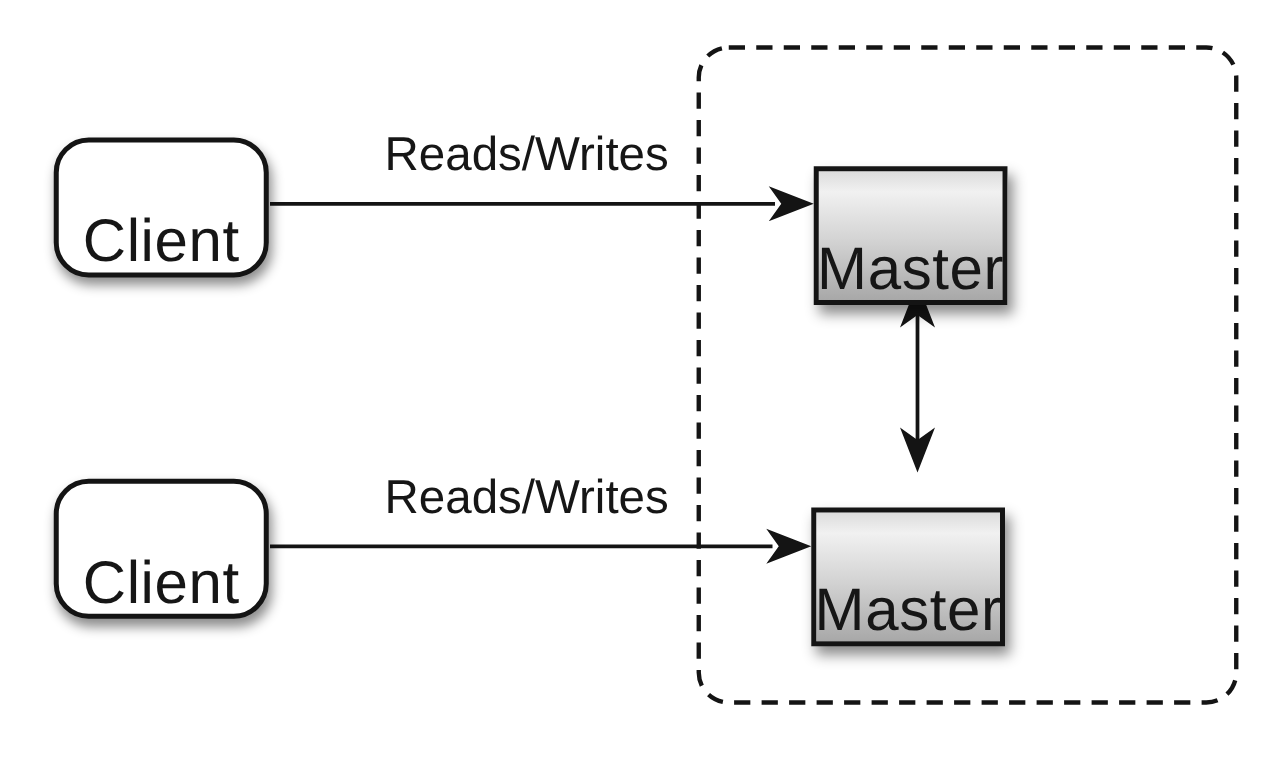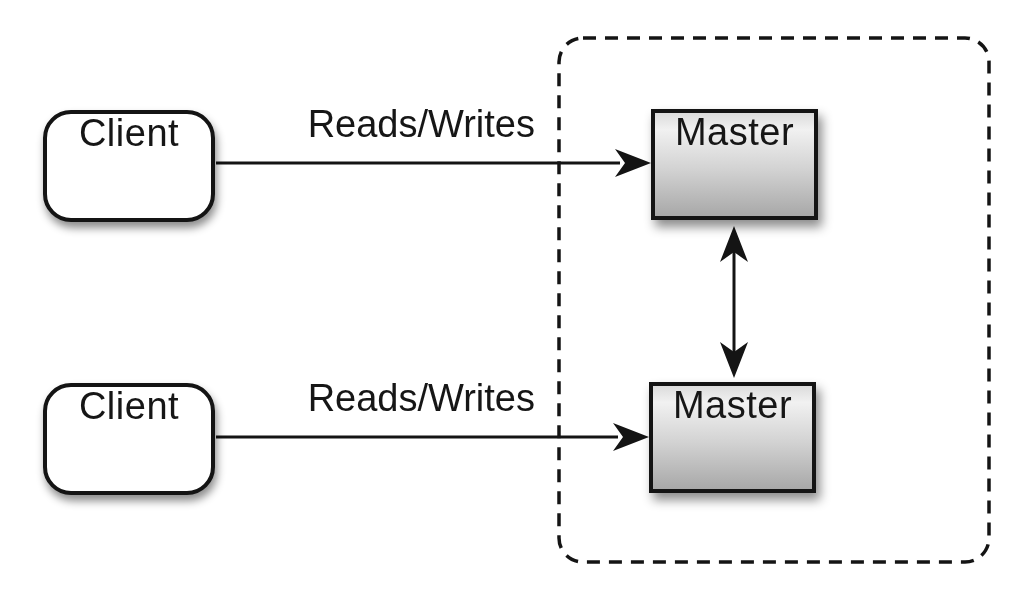--- a/index.html
+++ b/index.html
@@ -20,41 +20,42 @@
     position: absolute;
     left: 0; top: 0;
     width: 1028px;
     height: 610px;
     z-index: 1;
   }
   .node {
     position: absolute;
     z-index: 2;
     display: flex;
-    align-items: flex-start;
+    align-items: flex-end;
     justify-content: center;
-    font-size: 38px;
+    font-size: 48px;
     line-height: 1;
     letter-spacing: 0.5px;
     box-sizing: border-box;
   }
   .client-node {
     width: 172px;
     height: 112px;
     background: #ffffff;
     border: 4px solid #141414;
     border-radius: 28px;
     box-shadow: 2px 6px 9px rgba(0,0,0,0.45);
   }
   .master-node {
-    width: 167px;
+    width: 155px;
     height: 111px;
     background: linear-gradient(to bottom, #dcdcdc 0%, #f1f1f1 16%, #d2d2d2 55%, #a8a8a8 100%);
     border: 4px solid #141414;
     box-shadow: 4px 7px 10px rgba(0,0,0,0.45);
+    margin-top: 24px;
   }
   #client-top    { left: 43px;  top: 110px; }
   #client-bottom { left: 43px;  top: 383px; }
   #master-top    { left: 651px; top: 109px; }
   #master-bottom { left: 649px; top: 382px; }
   .edge-label {
     position: absolute;
     z-index: 3;
     font-size: 38px;
     line-height: 1.05;

